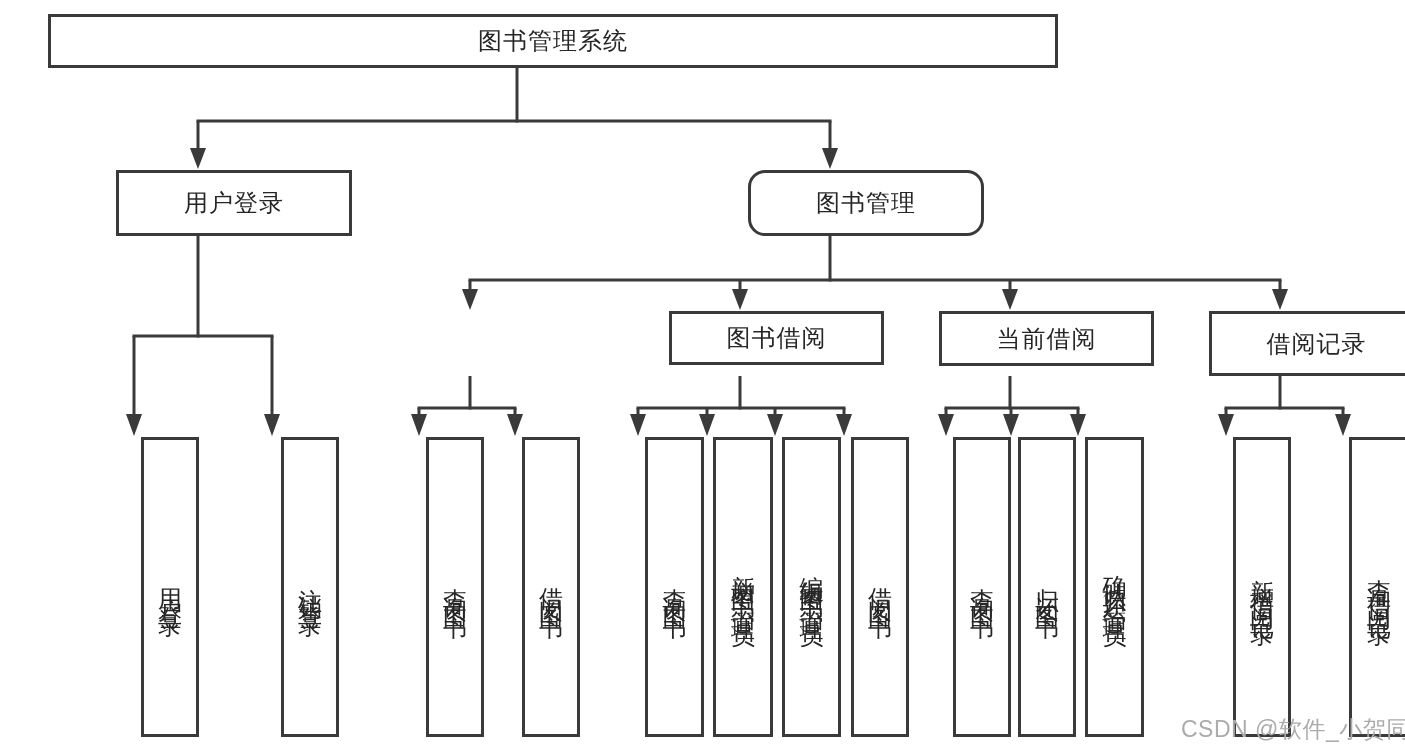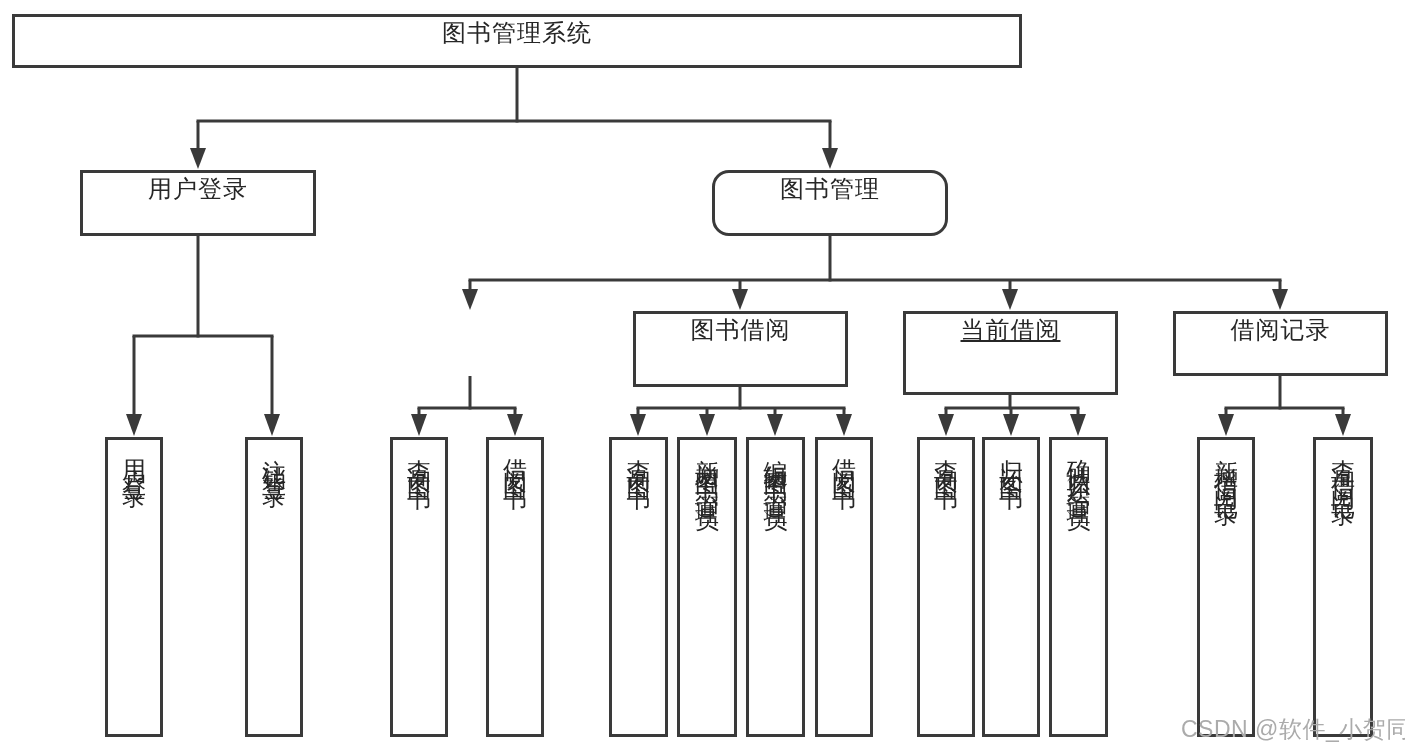--- a/index.html
+++ b/index.html
@@ -24,34 +24,36 @@
     width: 1405px; height: 747px;
   }
   .cl { stroke: var(--line); stroke-width: 3; fill: none; }
   .ah { fill: var(--line); stroke: none; }
 
   .node {
     position: absolute;
     border: 3px solid var(--line);
     background: var(--bg);
     display: flex;
+    align-items: center;
     justify-content: center;
     color: var(--text);
     font-size: 24px;
     letter-spacing: 1px;
+    margin-left: 36px;
   }
   .node .hlabel { white-space: nowrap; }
 
   
   .root-box   { left: 12px;   top: 14px;  width: 1010px; height: 54px; }
   .lvl2-a     { left: 80px;   top: 170px; width: 236px;  height: 66px; }
   .lvl2-b     { left: 712px;  top: 170px; width: 236px;  height: 66px; border-radius: 17px; }
   .lvl3-a     { left: 363px;  top: 311px; width: 215px;  height: 65px; }
-  .lvl3-b     { left: 633px;  top: 311px; width: 215px;  height: 76px; }
-  .lvl3-c     { left: 903px;  top: 311px; width: 215px;  height: 84px; text-decoration: underline; }
+  .lvl3-b     { left: 633px;  top: 311px; width: 215px;  height: 54px; }
+  .lvl3-c     { left: 903px;  top: 311px; width: 215px;  height: 55px; }
   .lvl3-d     { left: 1173px; top: 311px; width: 215px;  height: 65px; }
 
   
   .leaf { top: 437px; height: 300px; width: 58px; }
   .leaf .vlabel {
     writing-mode: vertical-rl;
     text-orientation: mixed;
     font-size: 24px;
     letter-spacing: 9px;
     line-height: 1;

